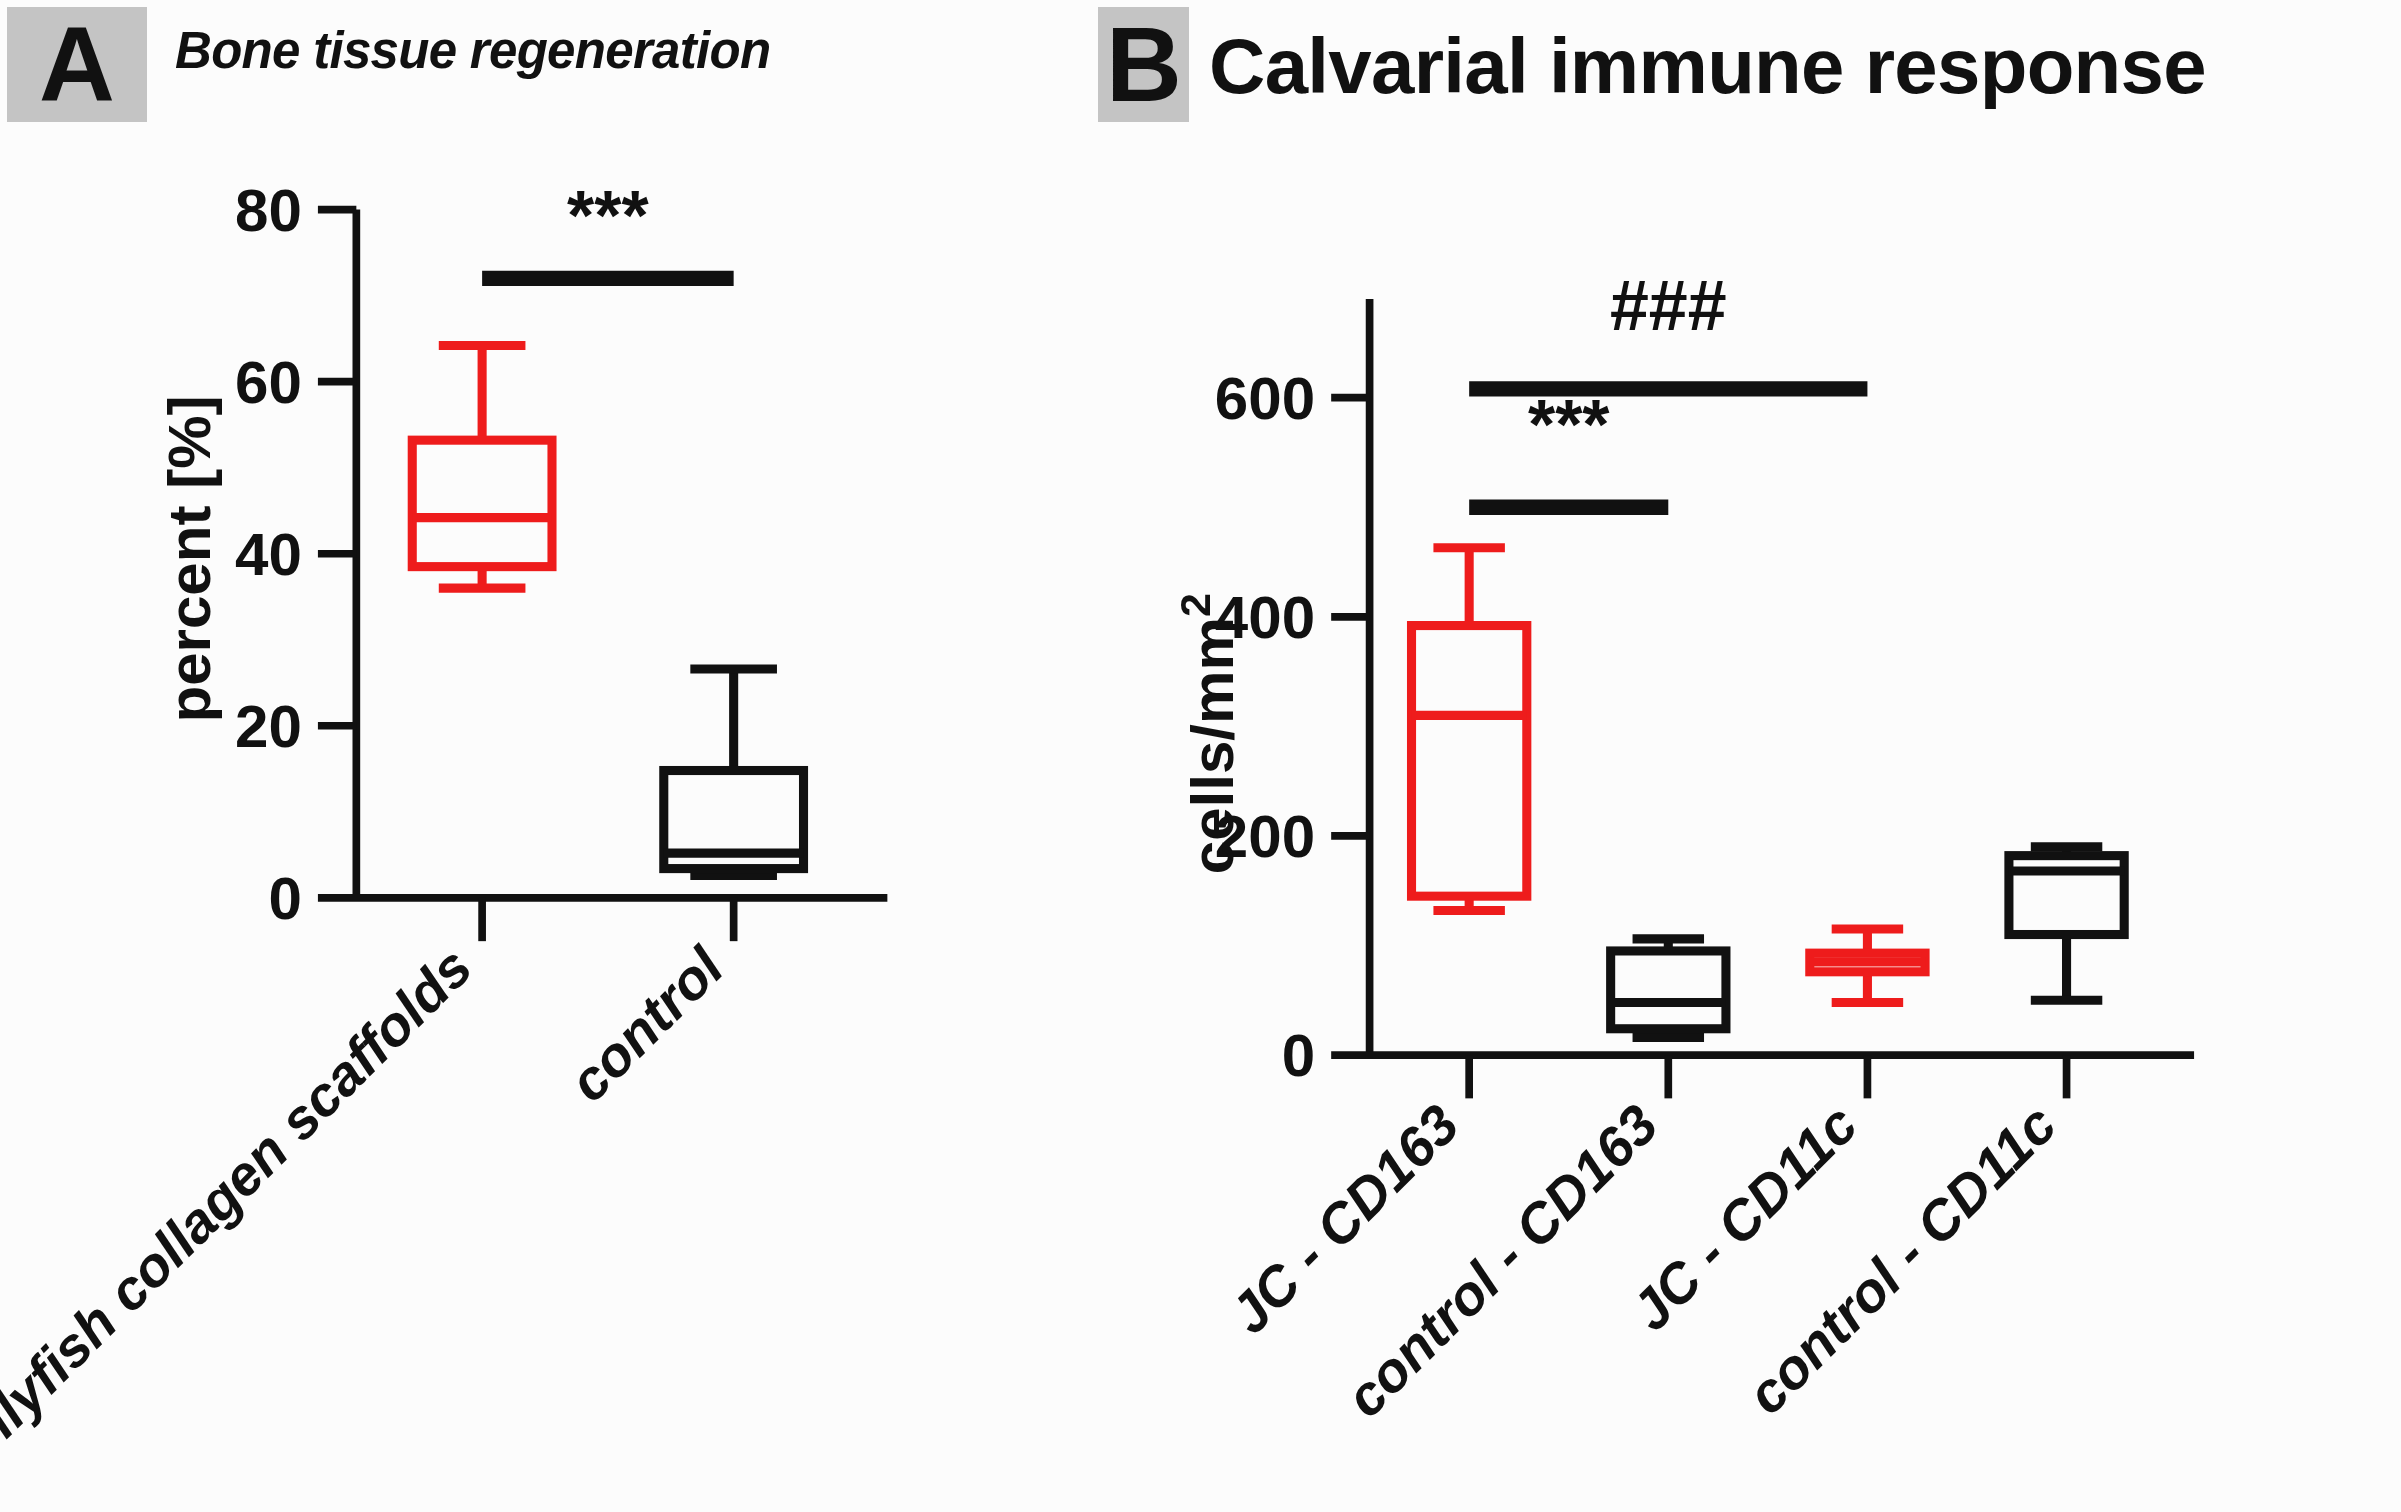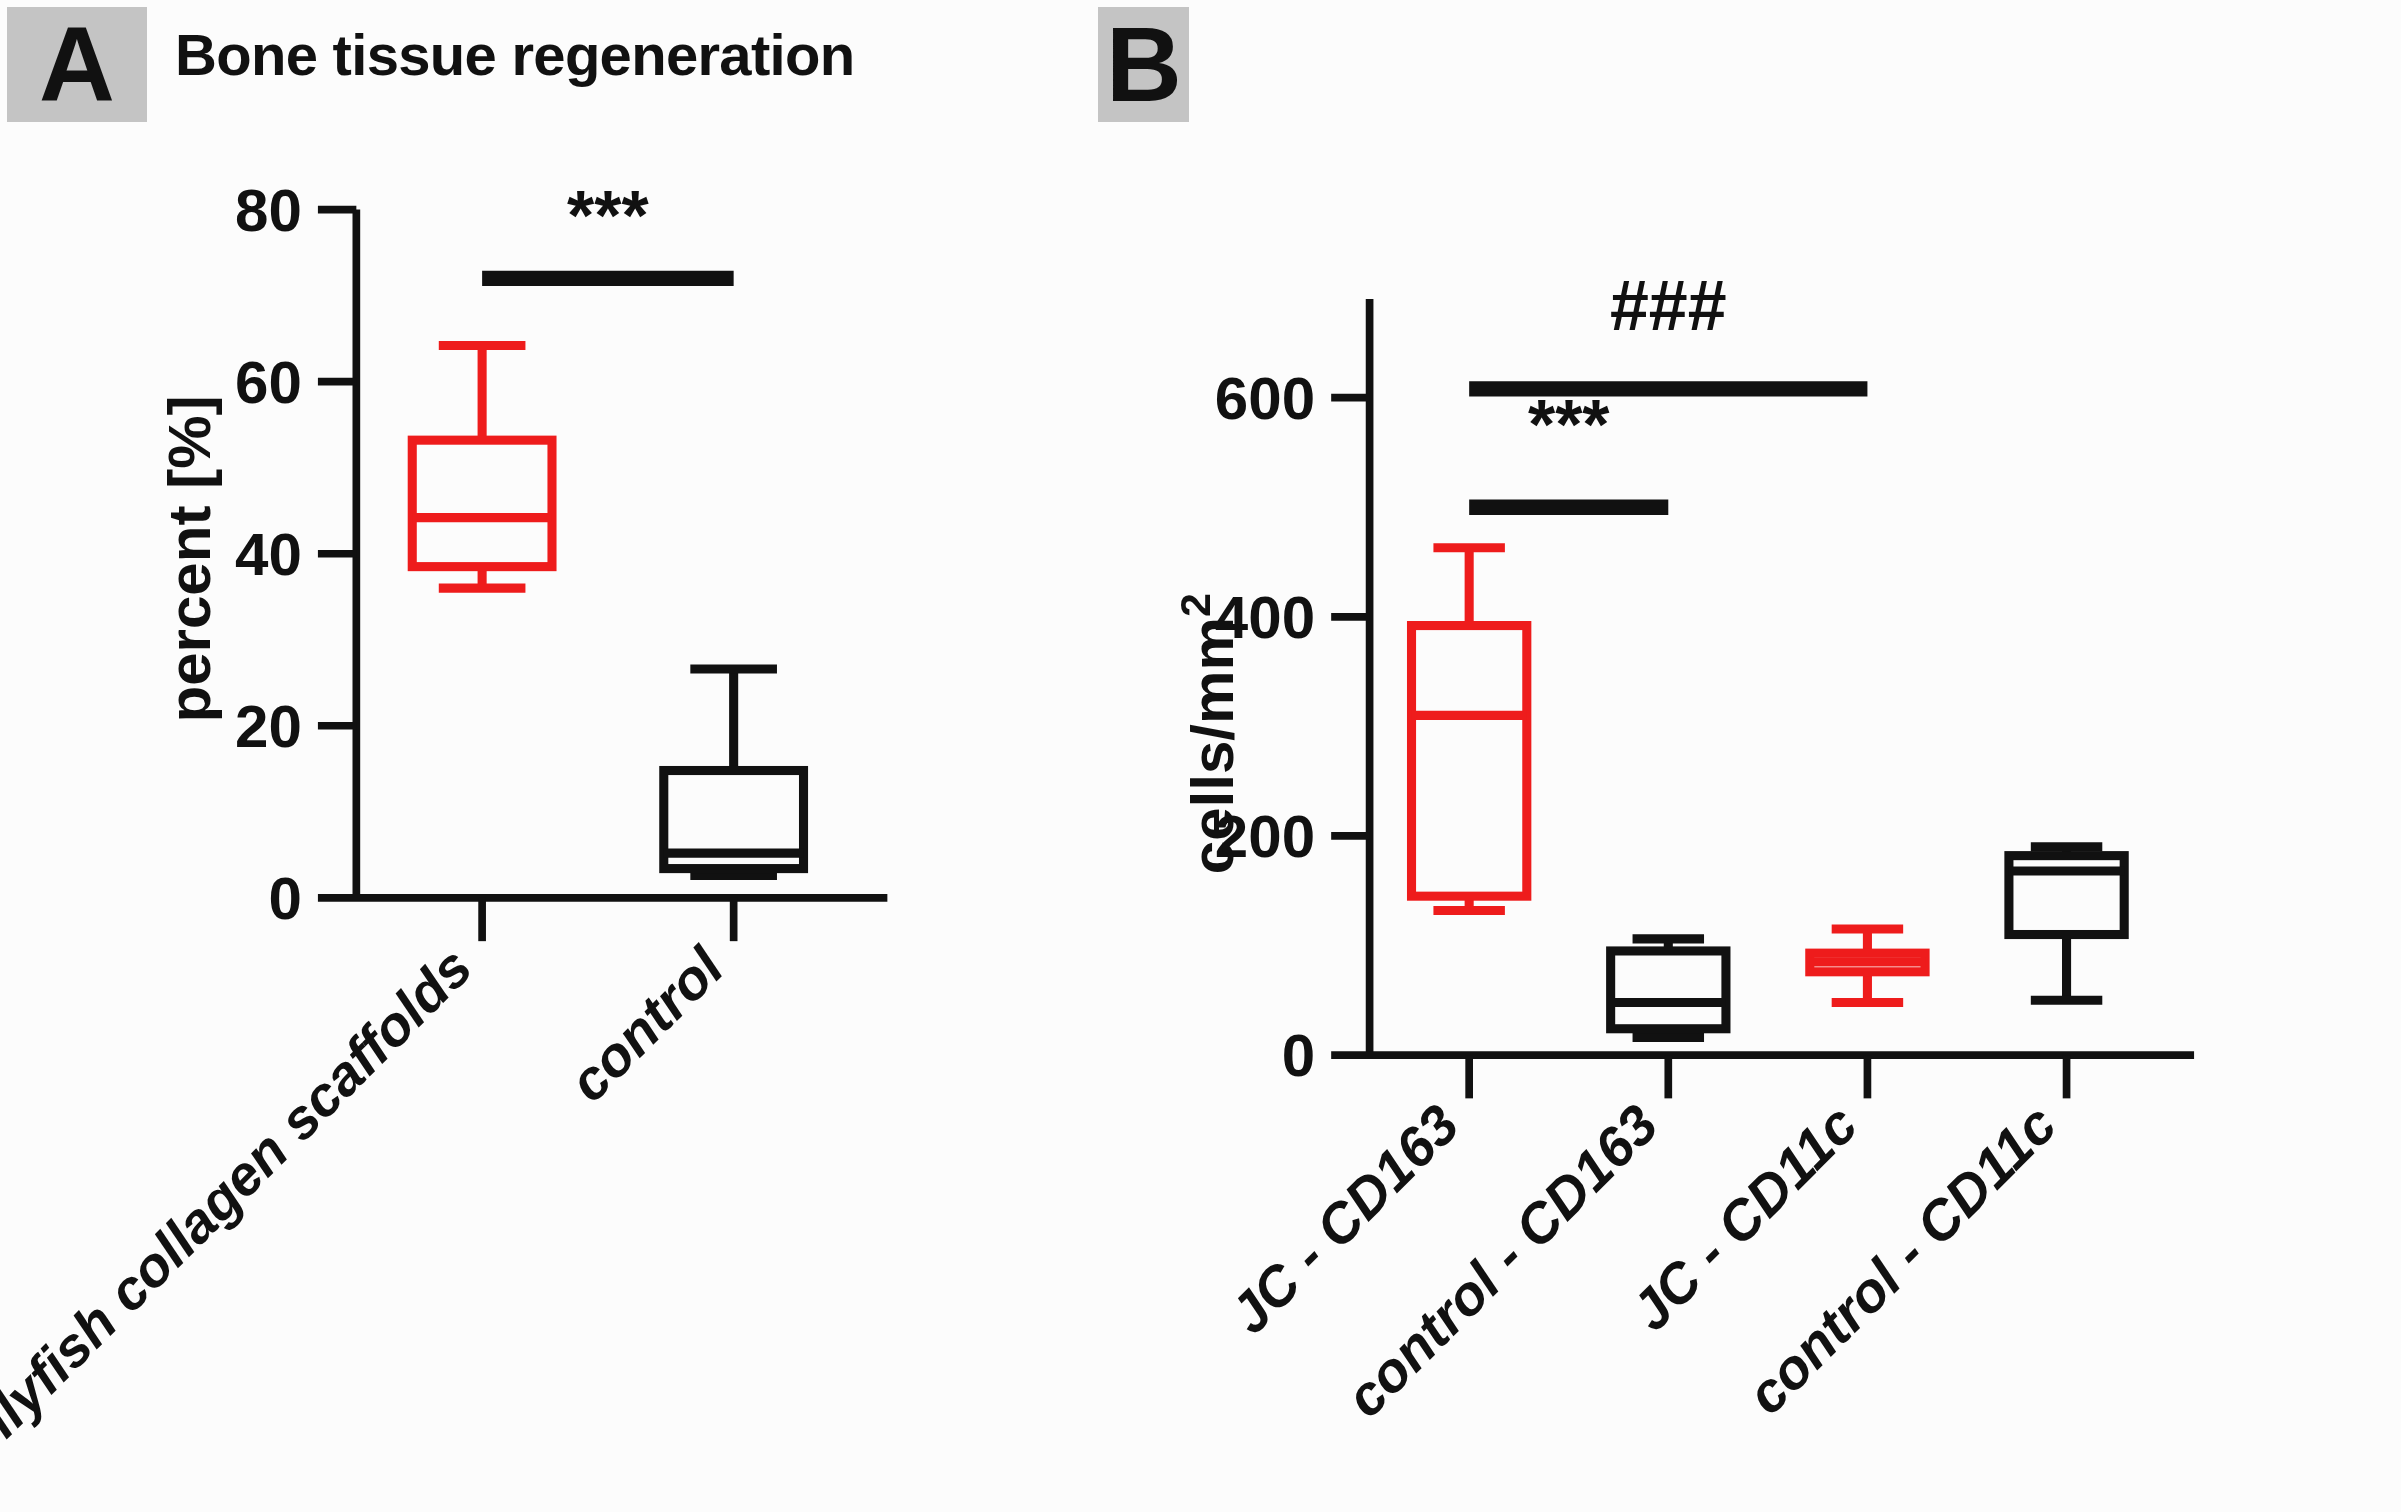--- a/index.html
+++ b/index.html
@@ -70,21 +70,22 @@
 
   .panel-title {
     position: absolute;
     color: #111111;
     font-weight: bold;
     white-space: nowrap;
     letter-spacing: -0.7px;
   }
   #panel-a-title {
     left: 175px; top: 21px;
-    font-size: 58px;
+    font-size: 51px;
+    font-style: italic;
   }
   #panel-b-title {
     left: 1209px; top: 21px;
     font-size: 78px;
   }
 
   svg.plot { position: absolute; left: 0; top: 0; overflow: visible; }
   .axis-line { stroke: #111111; stroke-width: 11; stroke-linecap: butt; }
   .tick-line { stroke: #111111; stroke-width: 11; }
   .tick-label {
@@ -179,20 +180,21 @@
         </g>
         <text x="0" y="0" transform="translate(680,1390) rotate(-45)" class="cat-label">Jellyfish collagen scaffolds</text>
         <text x="0" y="0" transform="translate(1040,1390) rotate(-45)" class="cat-label">control</text>
         <line x1="690" y1="398.5" x2="1050" y2="398.5" class="sig-bar"></line>
         <text x="870" y="343.09375" class="sig-text">***</text>
       </svg>
   </div>
 
   <div class="panel" id="panel-b">
     <div class="panel-letter" id="panel-b-letter" style="left:8.4px;">B</div>
+    <div class="panel-title" id="panel-b-title" style="left:119px;">Calvarial immune response</div>
     <svg class="plot" id="svg-b" width="1311" height="1512" viewBox="0 0 1876 2164">
         <defs>
           <pattern id="hatch-red" width="46" height="46" patternUnits="userSpaceOnUse" patternTransform="rotate(-45)">
             <rect width="46" height="46" fill="#ffffff"></rect>
             <rect width="22" height="46" fill="#ee1c1c"></rect>
           </pattern>
           <pattern id="hatch-black" width="46" height="46" patternUnits="userSpaceOnUse" patternTransform="rotate(-45)">
             <rect width="46" height="46" fill="#ffffff"></rect>
             <rect width="22" height="46" fill="#111111"></rect>
           </pattern>

